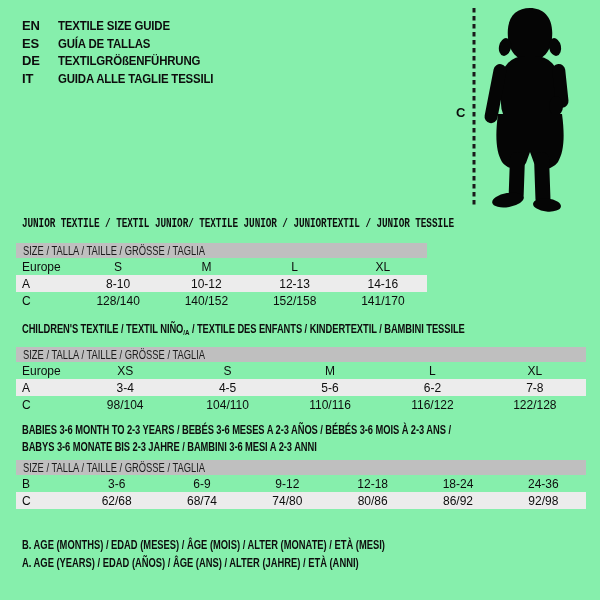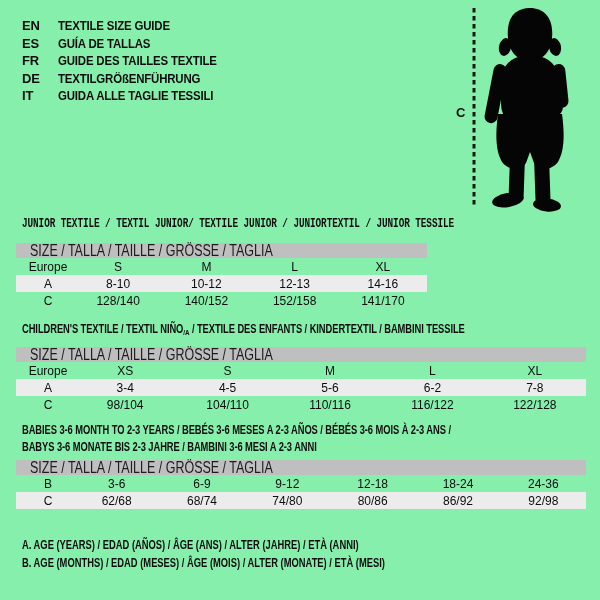--- a/index.html
+++ b/index.html
@@ -25,47 +25,43 @@
   #tsec-0{top:216px;width:411px;}
   #tsec-1{top:321px;width:570px;}
   #tsec-2{top:422px;width:570px;}
   .tbl-title{margin-left:6px;font-weight:700;font-size:12px;letter-spacing:-0.1px;}
   .tbl-title .tline{height:17px;line-height:17px;}
   #tsec-0 .tbl-title{margin-bottom:10px;font-family:Liberation Mono, monospace;}
   #tsec-1 .tbl-title{margin-bottom:9px;}
   #tsec-2 .tbl-title{margin-bottom:4px;}
   .sub{font-size:8px;vertical-align:-2px;}
   .size-bar{height:15px;background:#bfbfbf;display:flex;align-items:center;
-            padding-left:14px;font-size:16px;color:#1c1c1c;}
+            padding-left:7px;font-size:12px;color:#1c1c1c;}
   .row{display:flex;align-items:center;height:17px;font-size:12px;}
   .row.shaded{background:#ececec;}
-  .cell.label{width:58px;padding-left:6px;box-sizing:border-box;text-align:center;}
+  .cell.label{width:58px;padding-left:6px;box-sizing:border-box;}
   .cell.val{flex:1;text-align:center;}
 
   
   .fnotes{position:absolute;left:22px;top:537px;}
   .fnote{height:17.5px;line-height:17.5px;font-weight:700;font-size:12px;}
 </style>
 </head>
 <body>
 
 <div class="page">
 
   <div class="lang-block">
       <div class="lang-row">
         <span class="lang-code">EN</span>
         <span class="lang-label"><span class="cond88">TEXTILE SIZE GUIDE</span></span>
       </div>
       <div class="lang-row">
         <span class="lang-code">ES</span>
         <span class="lang-label"><span class="cond88">GUÍA DE TALLAS</span></span>
-      </div>
-      <div class="lang-row">
-        <span class="lang-code">FR</span>
-        <span class="lang-label"><span class="cond88">GUIDE DES TAILLES TEXTILE</span></span>
       </div>
       <div class="lang-row">
         <span class="lang-code">DE</span>
         <span class="lang-label"><span class="cond88">TEXTILGRÖßENFÜHRUNG</span></span>
       </div>
       <div class="lang-row">
         <span class="lang-code">IT</span>
         <span class="lang-label"><span class="cond88">GUIDA ALLE TAGLIE TESSILI</span></span>
       </div>
     </div>
@@ -186,17 +182,17 @@
             <span class="cell val">74/80</span>
             <span class="cell val">80/86</span>
             <span class="cell val">86/92</span>
             <span class="cell val">92/98</span>
           </div>
         </div>
     </div>
   </div>
 
   <div class="fnotes">
+      <div class="fnote"><span class="cond78">B. AGE (MONTHS) / EDAD (MESES) / ÂGE (MOIS) / ALTER (MONATE) / ETÀ (MESI)</span></div>
       <div class="fnote"><span class="cond78">A. AGE (YEARS) / EDAD (AÑOS) / ÂGE (ANS) / ALTER (JAHRE) / ETÀ (ANNI)</span></div>
-      <div class="fnote"><span class="cond78">B. AGE (MONTHS) / EDAD (MESES) / ÂGE (MOIS) / ALTER (MONATE) / ETÀ (MESI)</span></div>
     </div>
 
 </div>
 
 </body></html>

